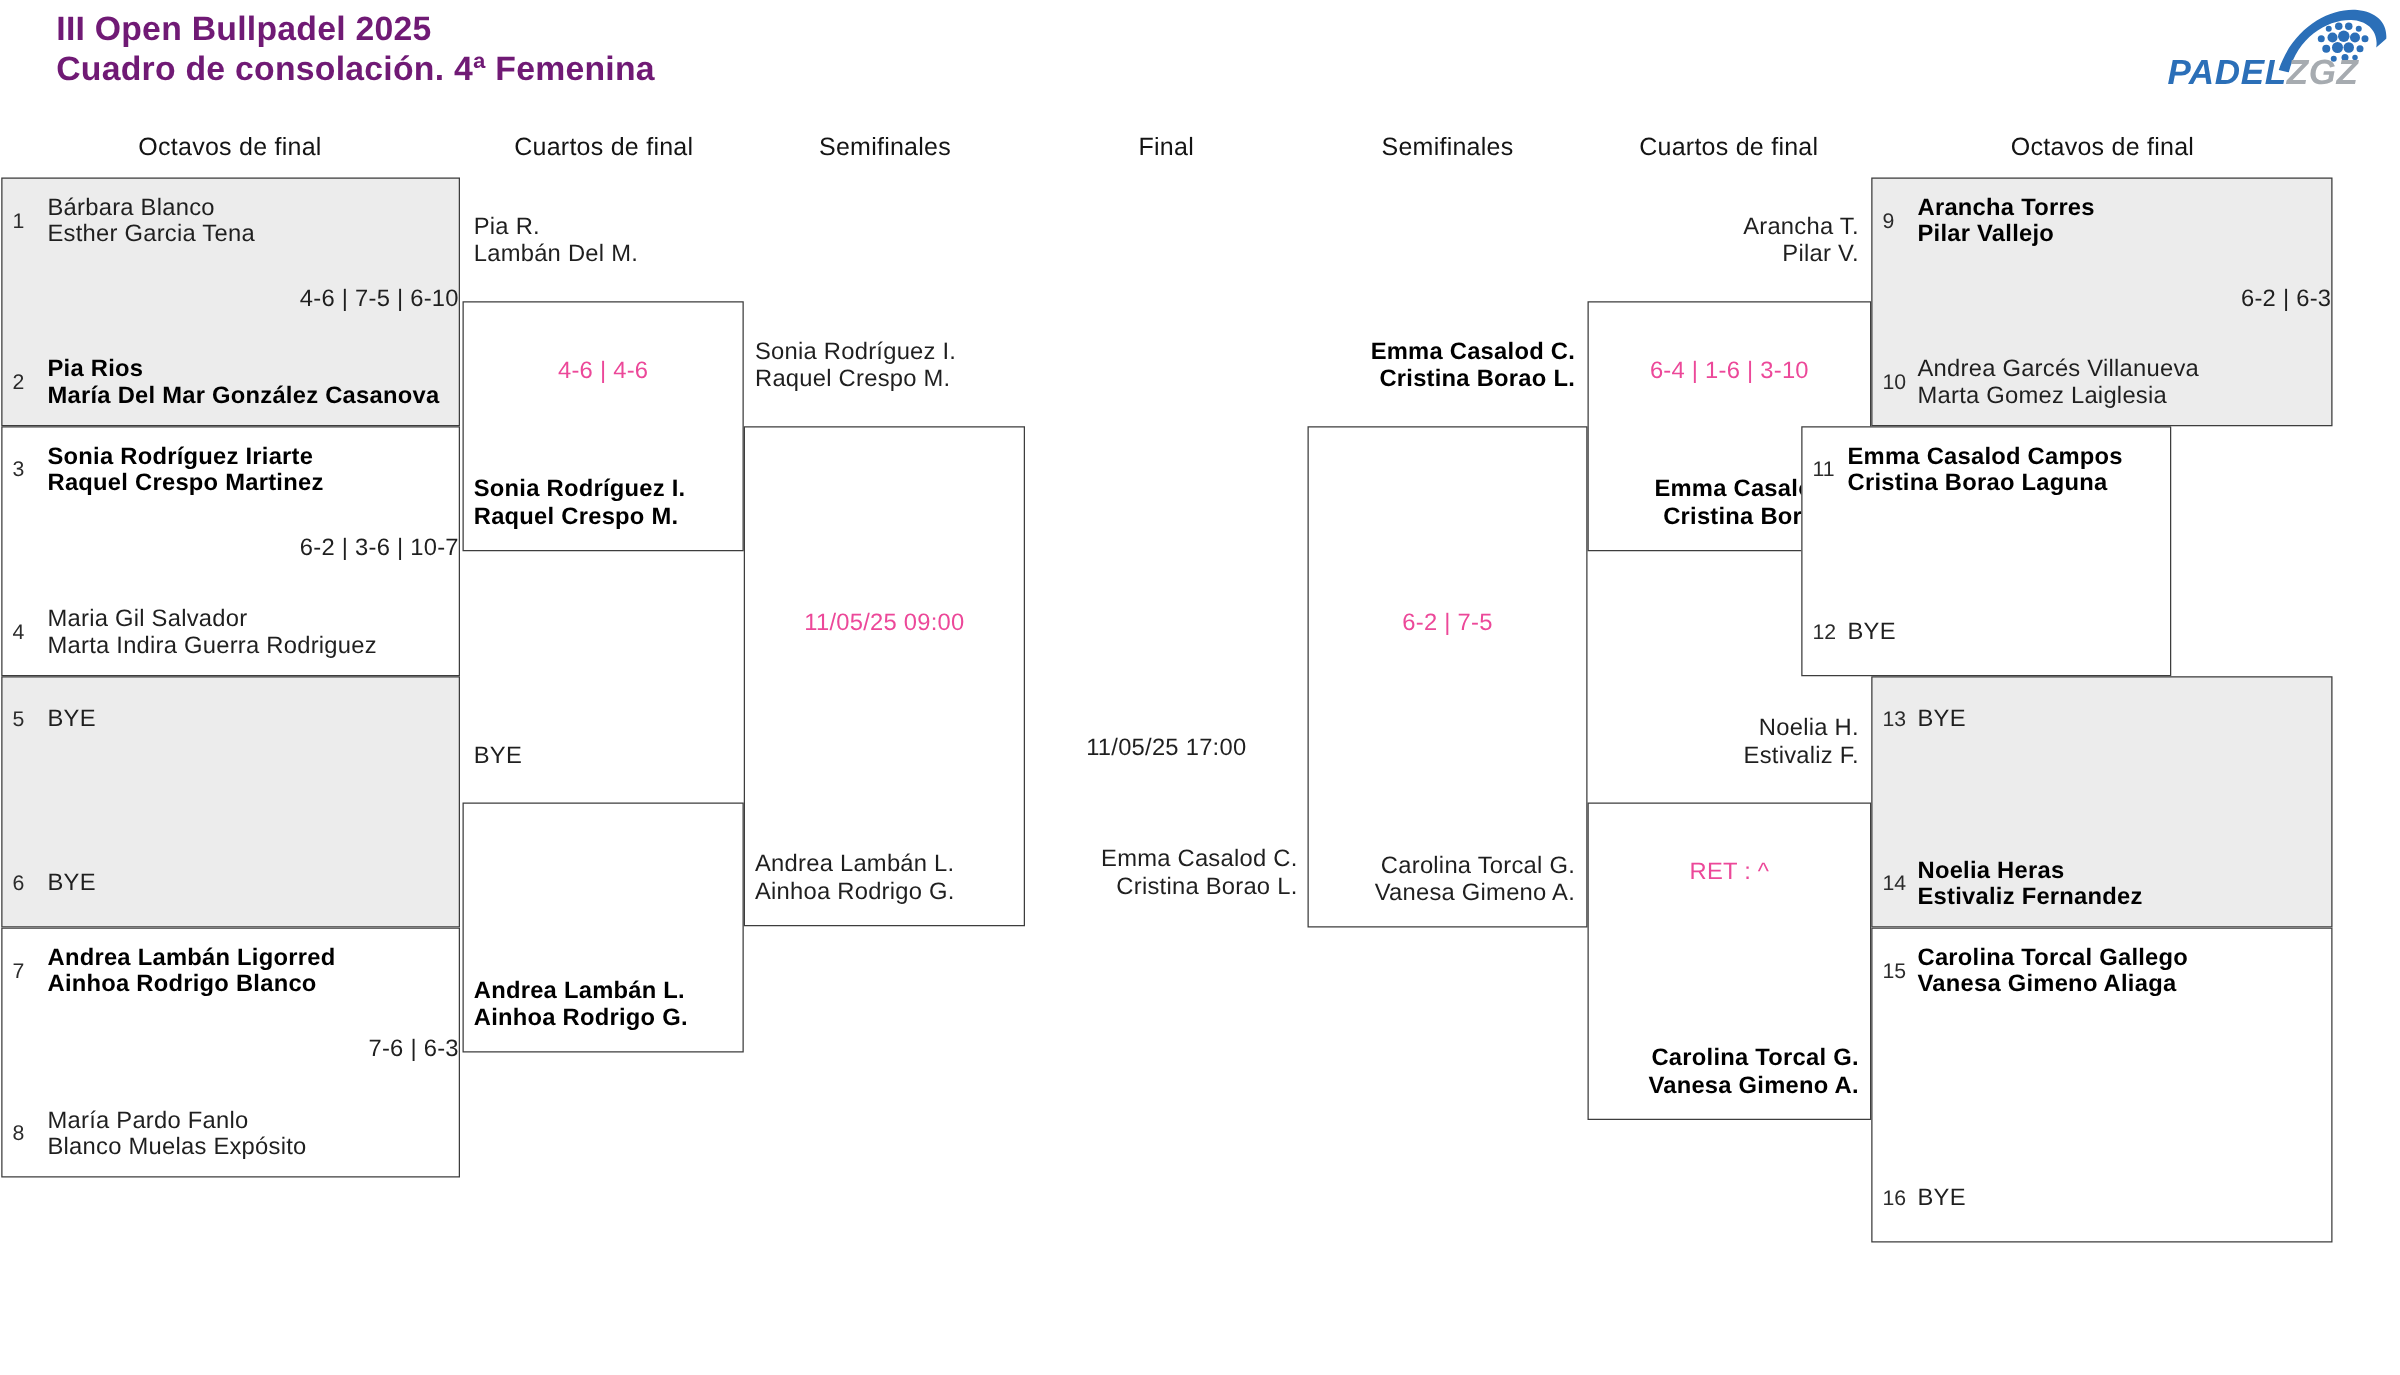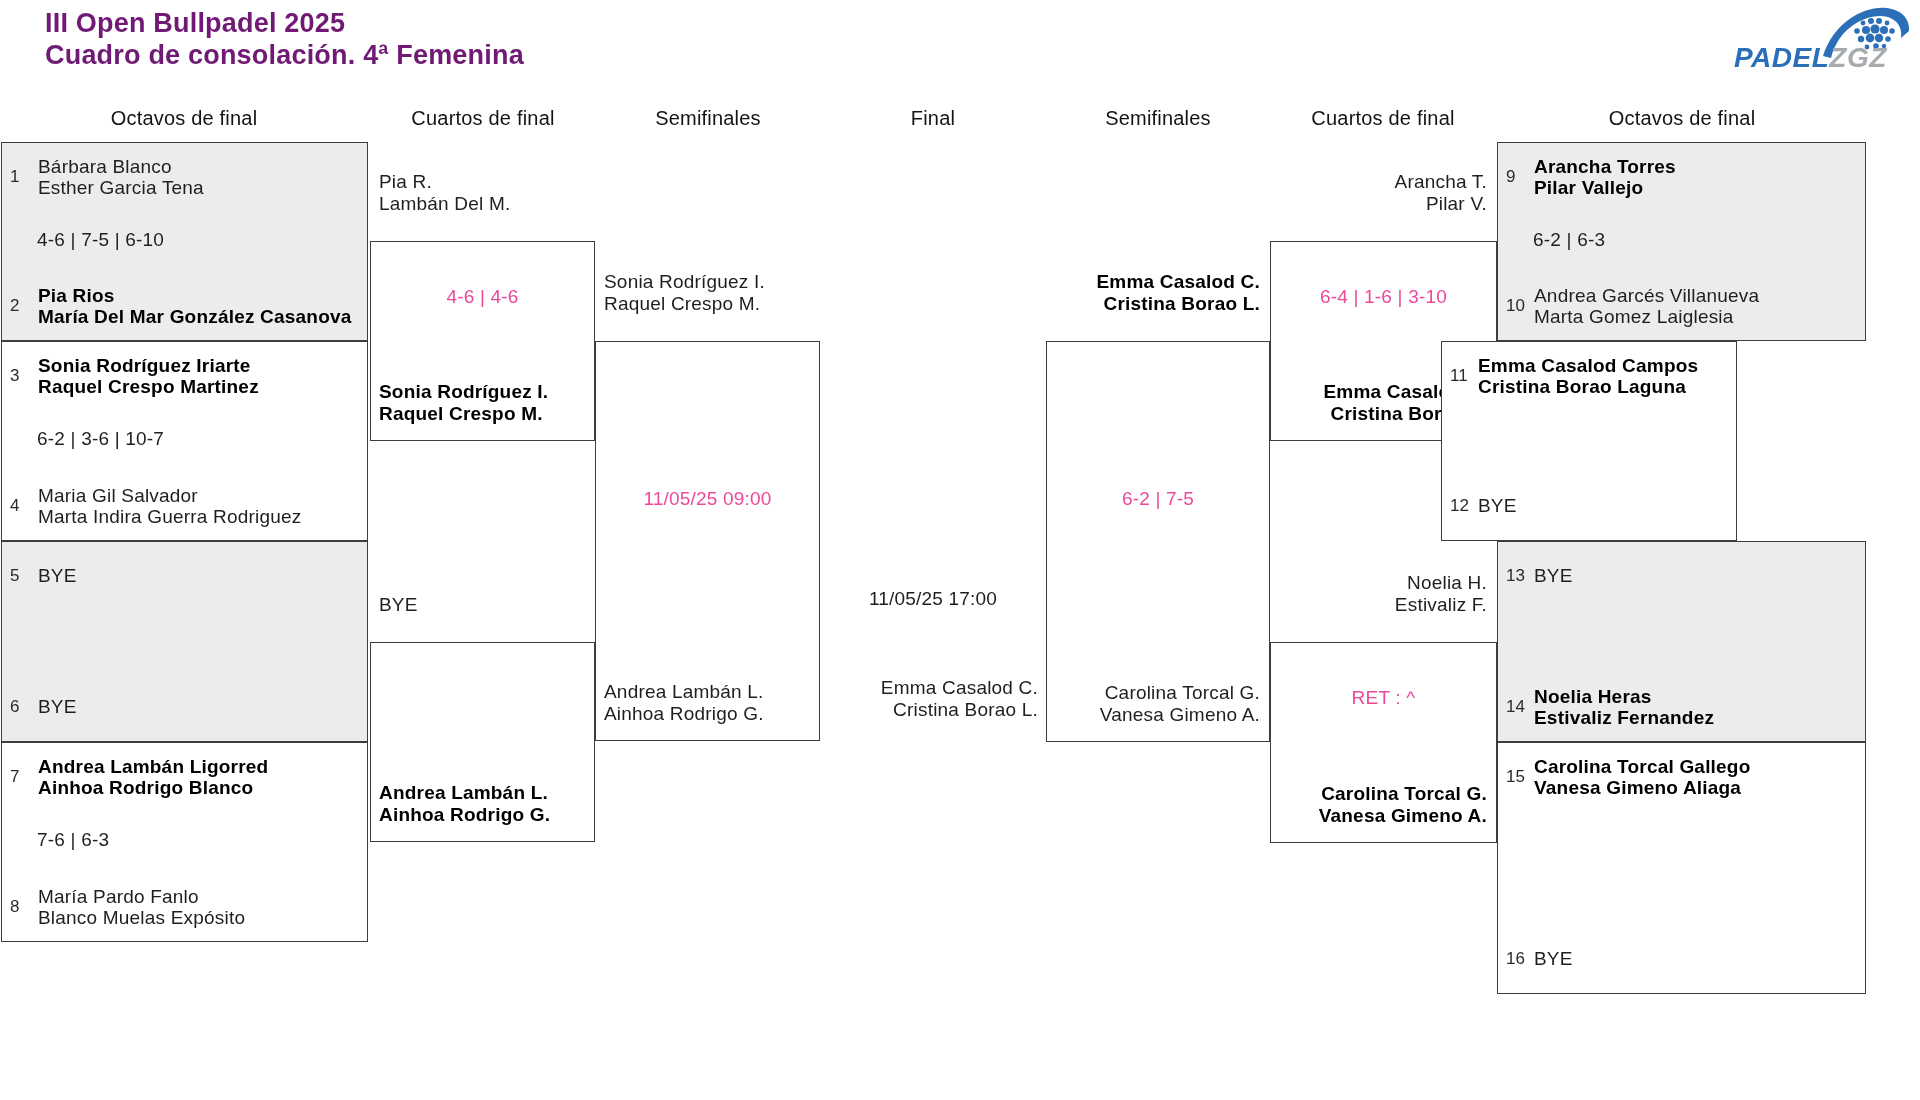--- a/index.html
+++ b/index.html
@@ -12,21 +12,21 @@
   .box{position:absolute;border:1.5px solid #3d3d3d;background:#fff;box-sizing:border-box;}
   .box.gray{background:#ececec;}
   .mbox{position:absolute;border:1.5px solid #3d3d3d;background:transparent;box-sizing:border-box;}
   .trow{position:absolute;left:8px;right:8px;display:flex;align-items:center;gap:6px;}
   .trow.top{top:10px;height:48px;}
   .trow.bot{bottom:10px;height:48px;}
   .seed{flex:0 0 22px;font-size:17px;color:#2b2b2b;}
   .names{font-size:19px;line-height:21.5px;letter-spacing:.2px;white-space:nowrap;color:#1f1f1f;}
   .names.bold{font-weight:700;color:#000;}
   .nline{display:block;}
-  .score{position:absolute;left:0;right:0;top:86px;text-align:left;font-size:19px;color:#1f1f1f;letter-spacing:.2px;margin-left:35px;}
+  .score{position:absolute;left:0;right:0;top:86px;text-align:right;font-size:19px;color:#1f1f1f;letter-spacing:.2px;}
   .slot{position:absolute;font-size:19px;line-height:21.5px;letter-spacing:.2px;white-space:nowrap;color:#1f1f1f;}
   .slot.bold{font-weight:700;color:#000;}
   .above{left:8px;bottom:calc(100% + 28px);}
   .above.r{left:auto;right:9px;text-align:right;}
   .winner{left:8px;bottom:16px;}
   .winner.r{left:auto;right:9px;text-align:right;}
   .mscore{position:absolute;left:0;right:0;top:44px;text-align:center;font-size:19px;color:#ec4899;letter-spacing:.2px;}
   .sf .mscore{top:146px;}
   #final-time{position:absolute;left:821px;top:588px;width:224px;text-align:center;font-size:19px;letter-spacing:.2px;}
   #final-team{position:absolute;left:820px;top:677px;width:218px;text-align:right;font-size:19px;line-height:21.5px;letter-spacing:.2px;}
@@ -210,21 +210,21 @@
       <span class="nline">Arancha T.</span>
         <span class="nline">Pilar V.</span>
     </div>
     <div class="mscore">6-4 | 1-6 | 3-10</div>
     <div class="slot winner r bold">
       <span class="nline">Emma Casalod C.</span>
         <span class="nline">Cristina Borao L.</span>
     </div>
   </div>
 
-  <div class="mbox" style="left:1270px;top:642px;width:227px;height:201px">
+  <div class="mbox" style="left:1270px;top:642px;width:227px;height:254px">
     <div class="slot above r">
       <span class="nline">Noelia H.</span>
         <span class="nline">Estivaliz F.</span>
     </div>
     <div class="mscore">RET : ^</div>
     <div class="slot winner r bold">
       <span class="nline">Carolina Torcal G.</span>
         <span class="nline">Vanesa Gimeno A.</span>
     </div>
   </div>

